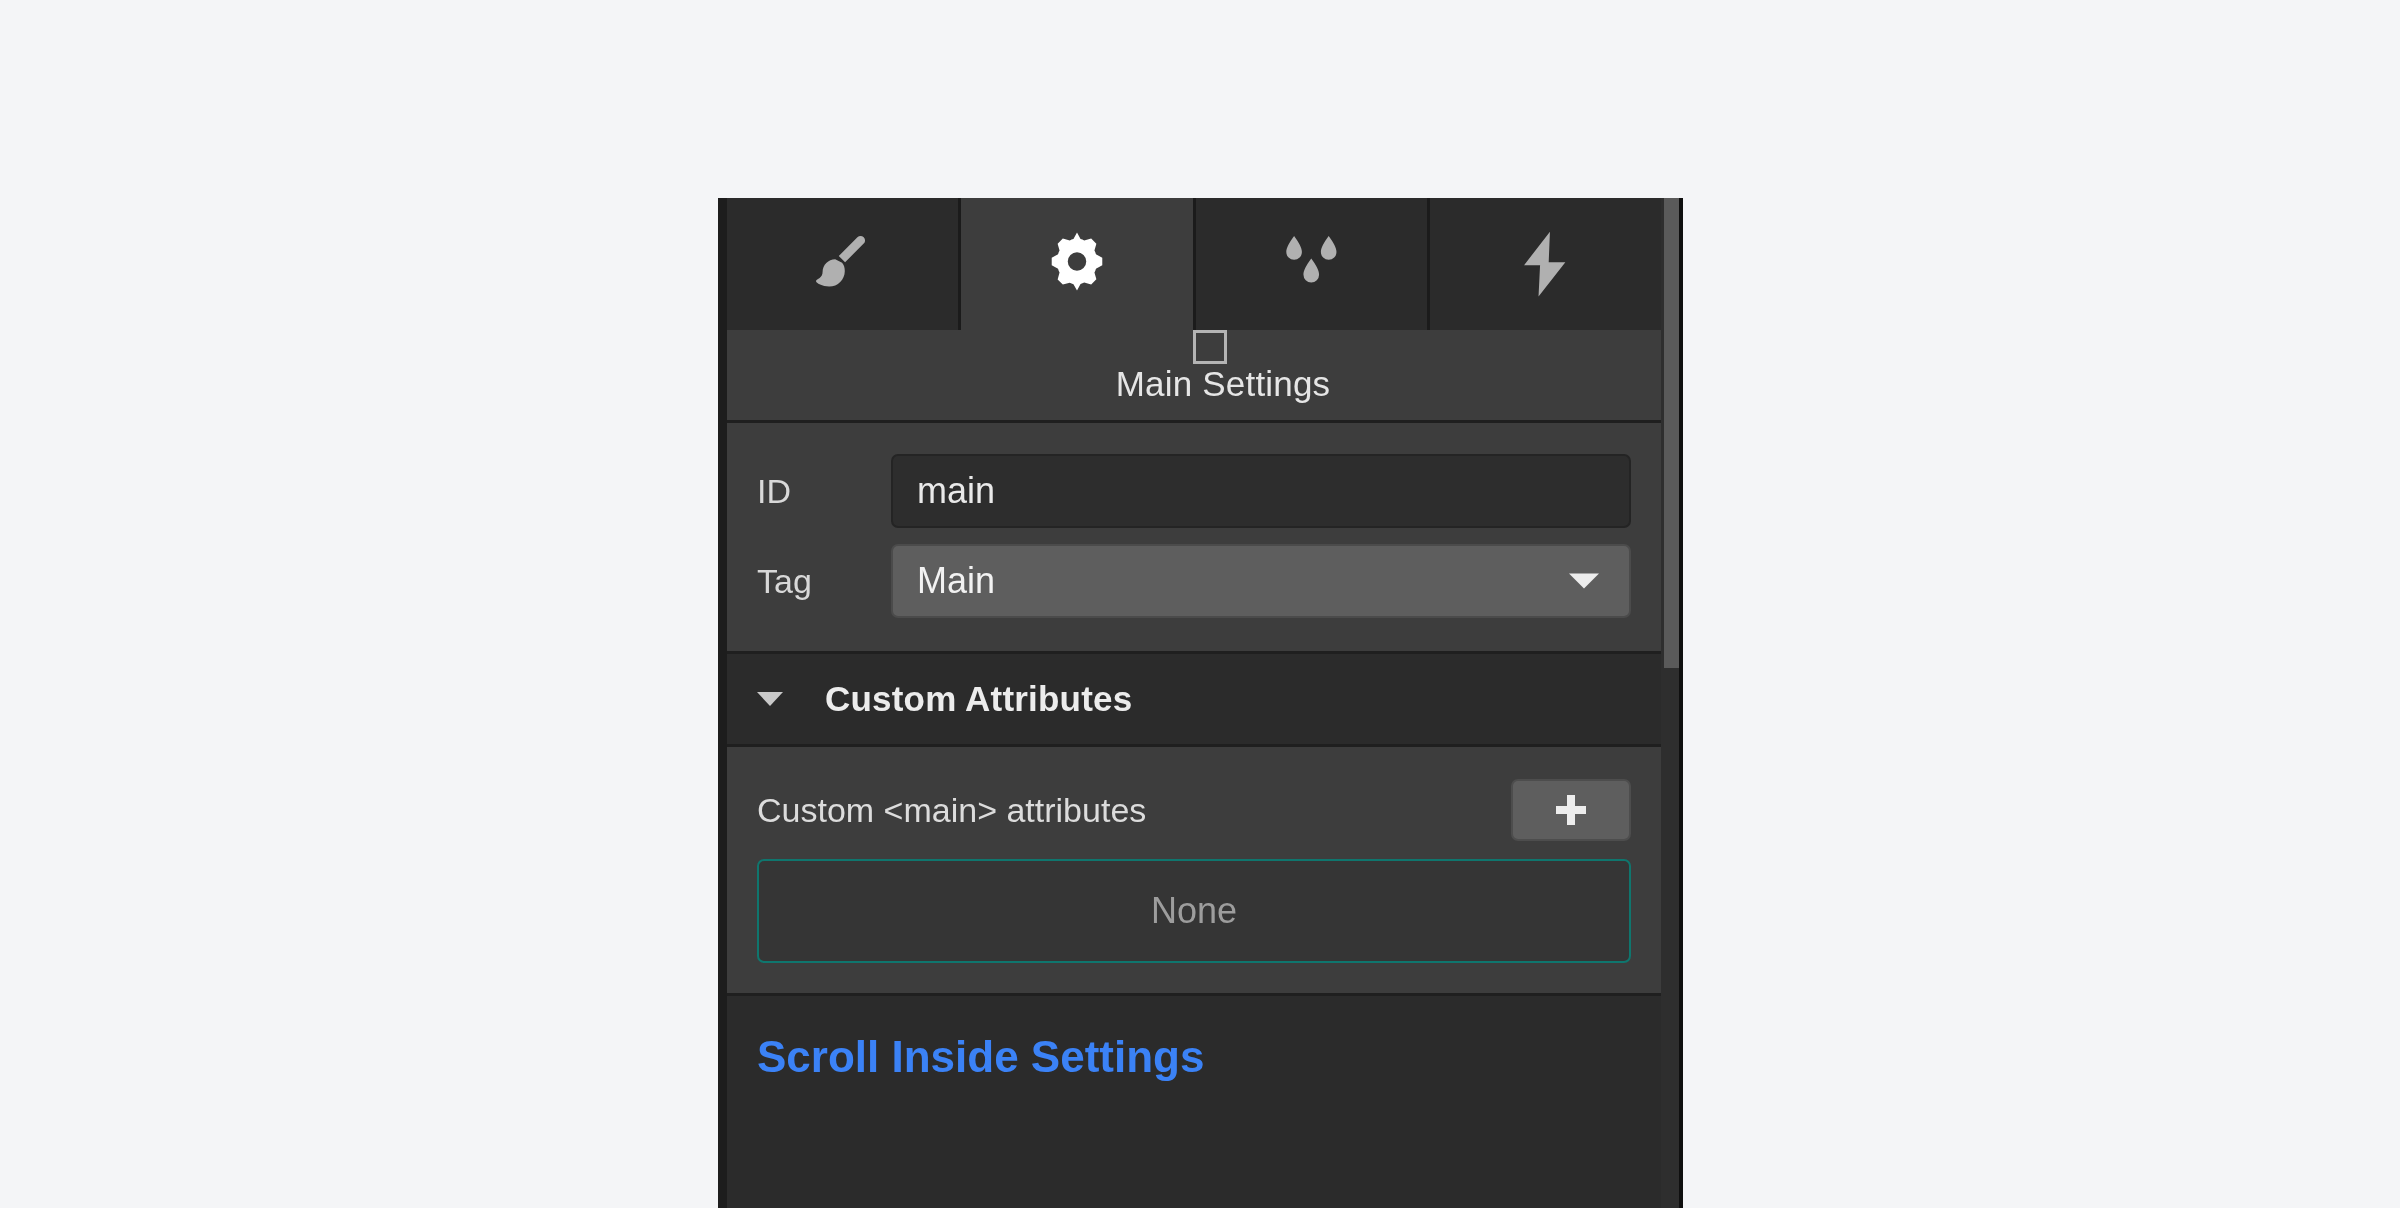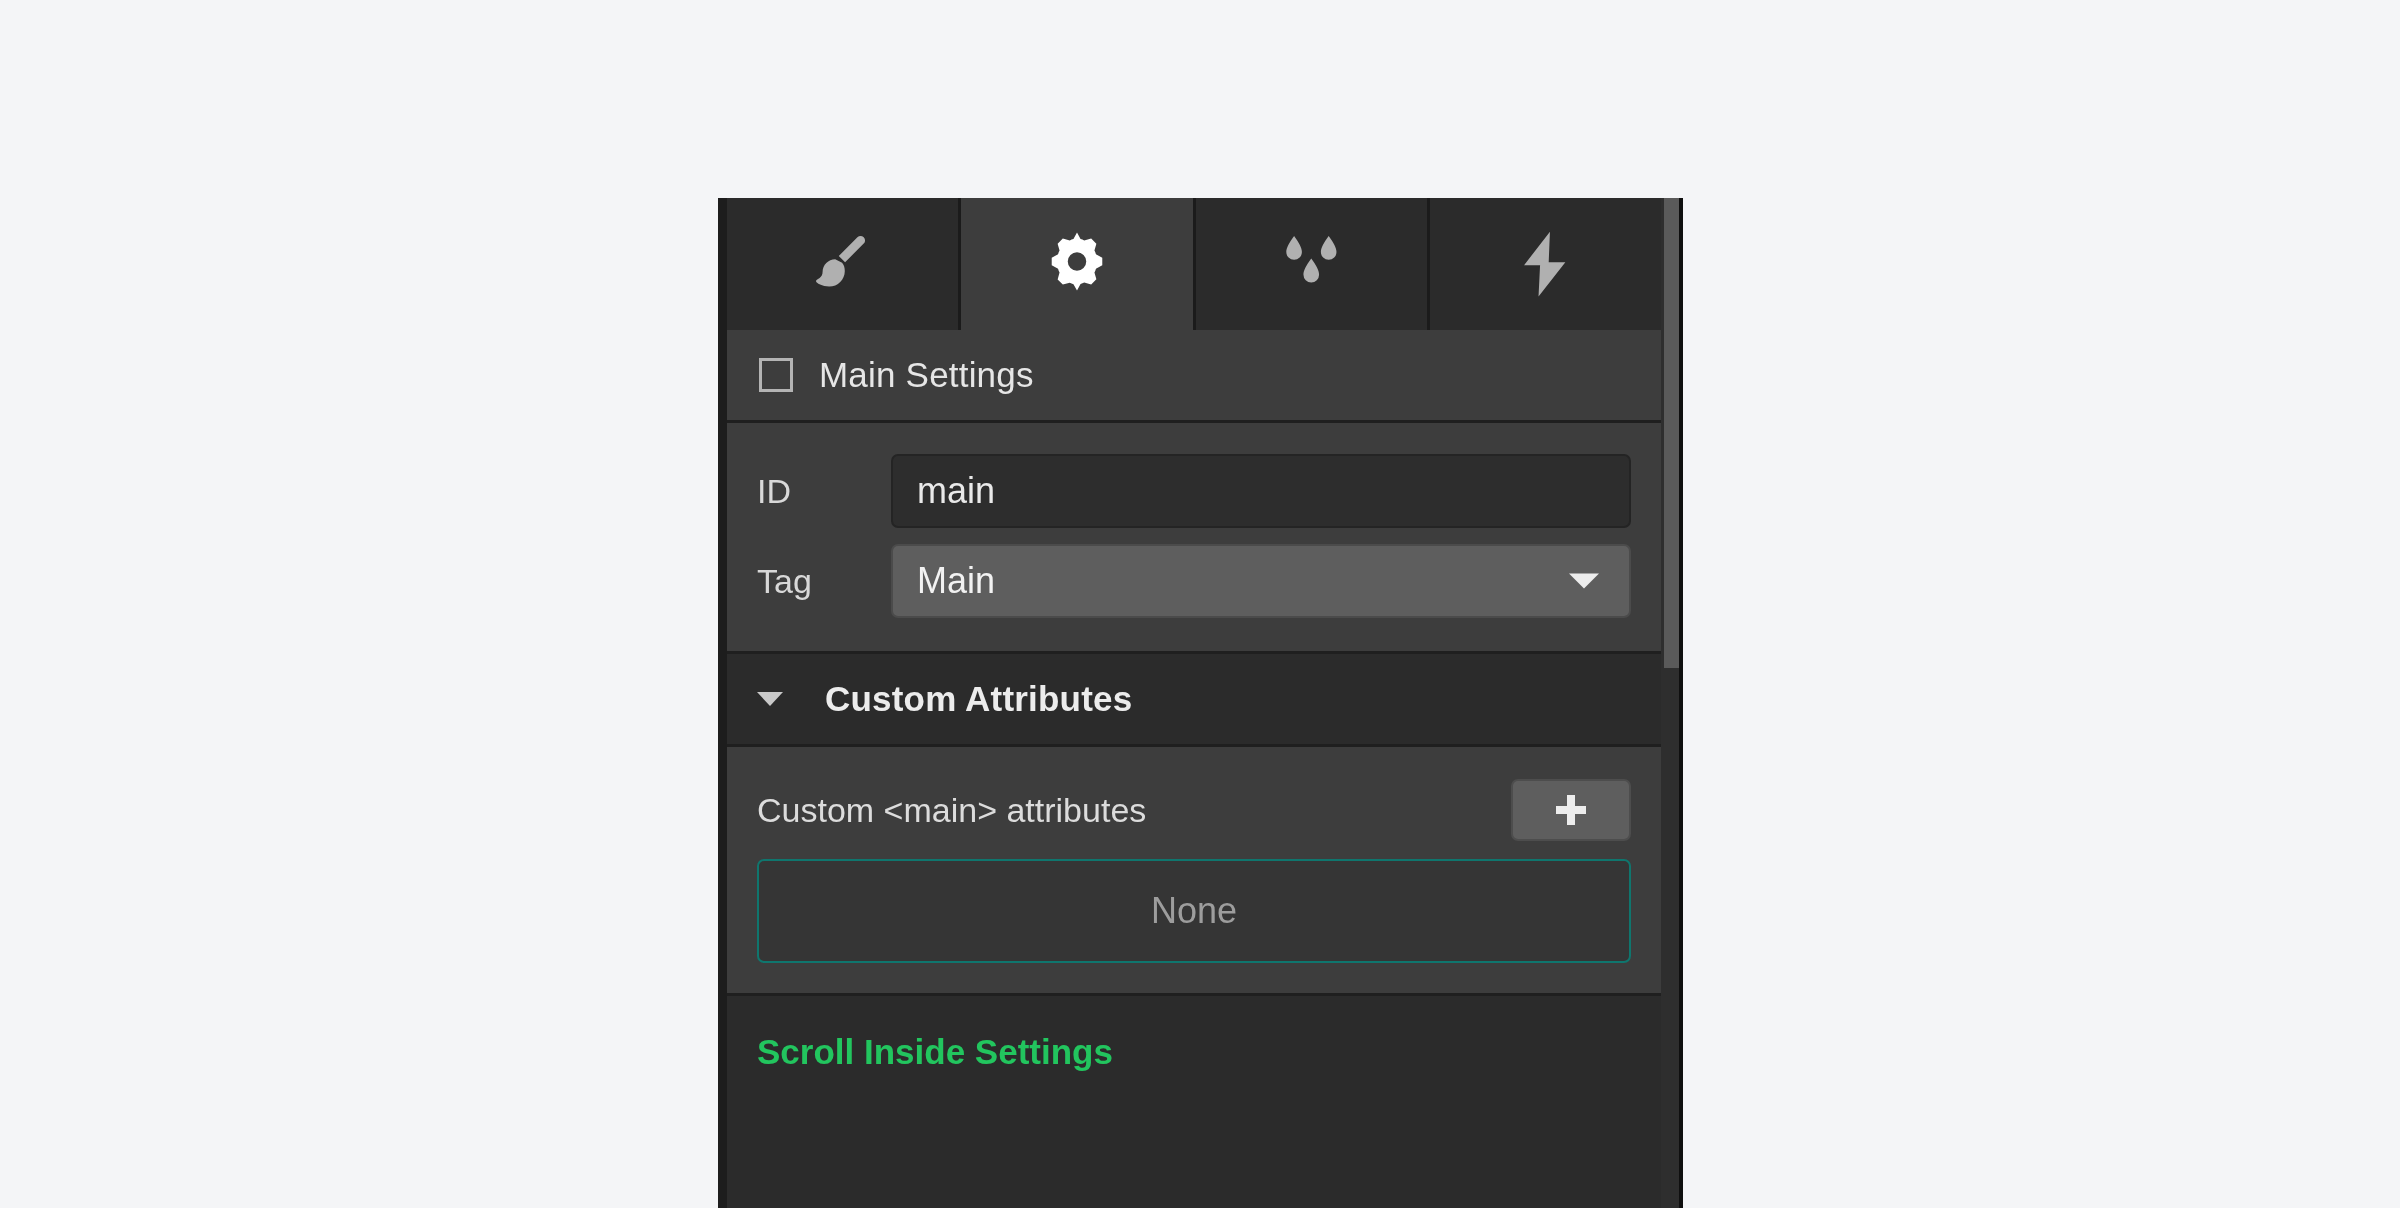--- a/index.html
+++ b/index.html
@@ -95,20 +95,21 @@
   .tab:last-child { border-right: none; }
   .tab.active {
     background: #3d3d3d;
     border-right-color: #1b1b1b;
   }
   .tab svg { display: block; }
 
   
   .band-light {
     background: #3d3d3d;
+    flex-direction: column;
   }
   .band-dark {
     background: #2b2b2b;
   }
   .divider {
     height: 3px;
     background: #1f1f1f;
     flex: 0 0 3px;
   }
 
@@ -285,23 +286,23 @@
   
   #bottom-section {
     flex: 1 1 auto;
     min-height: 0;
     padding-left: 30px;
     padding-top: 36px;
     box-sizing: border-box;
     overflow: hidden;
   }
   #bottom-section-title {
-    font-size: 35px;
+    font-size: 44px;
     font-weight: bold;
-    color: #22c55e;
+    color: #3b82f6;
     white-space: nowrap;
   }
 </style>
 </head>
 <body>
 
 <div id="panel">
 
   <div id="panel-left-gutter"></div>
 

